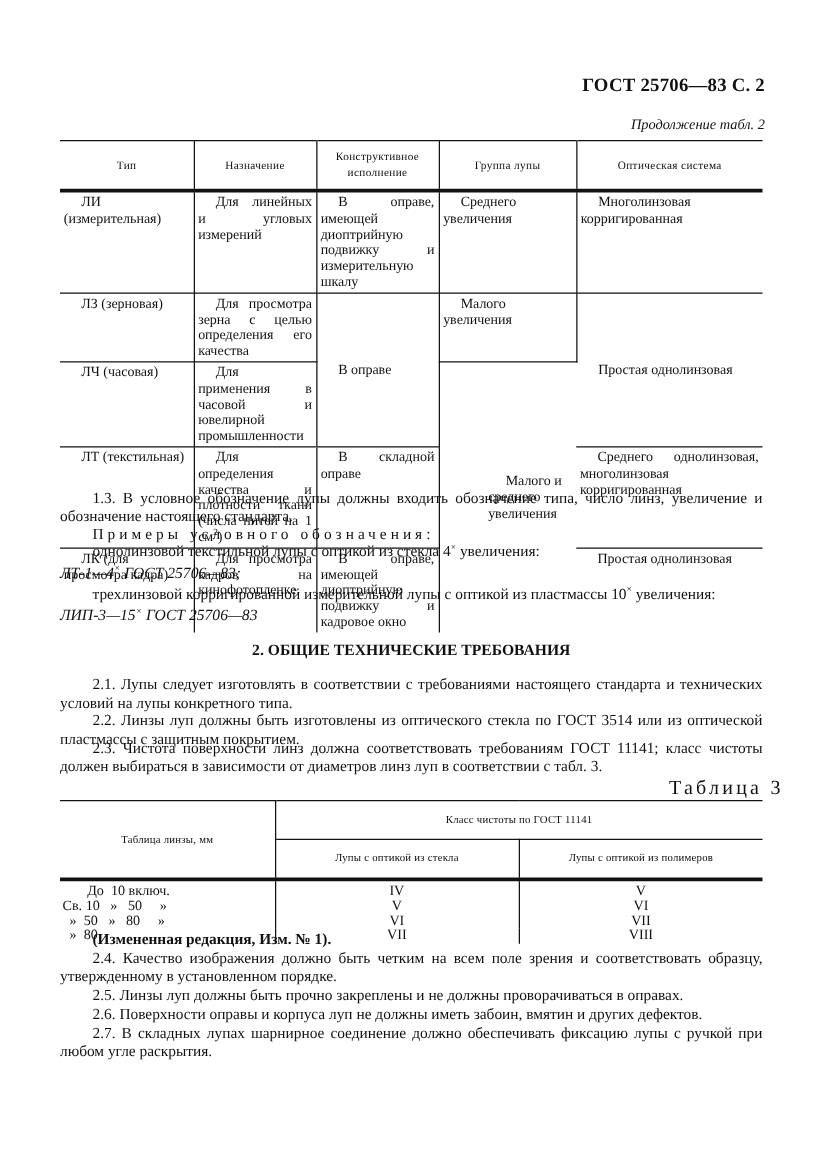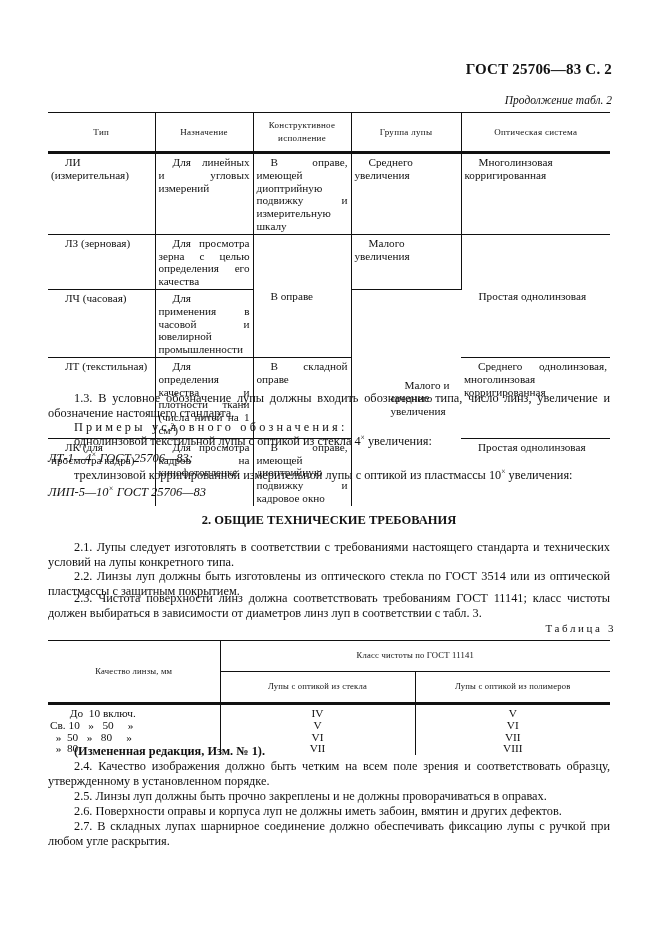--- a/index.html
+++ b/index.html
@@ -15,21 +15,21 @@
   .t2 thead tr { border-top: 1.5px solid #111; border-bottom: 3px solid #111; }
   .t2 td { vertical-align: top; padding: 2px 3px 1px 3px; border-right: 1px solid #111; text-align: justify; text-align-last: left; }
   .t2 td:last-child { border-right: none; }
   .t2 td.ind { text-indent: 14px; }
   .t2 tr.rb td.b { border-bottom: 1.5px solid #111; margin-left: 38px; }
   .t2 td.type-col { text-align: left; }
   .para { left: 48px; width: 562px; font-size: 12.3px; line-height: 14.5px; text-align: justify; }
   .spaced { letter-spacing: 3.2px; }
   .center-italic { left: 48px; width: 562px; font-style: italic; font-size: 12.5px; }
   .section-title { left: 48px; width: 562px; text-align: center; font-weight: bold; font-size: 12.5px; top: 513px; }
-  .t3cap { right: 45px; top: 622px; font-size: 11px; letter-spacing: 2.6px; }
+  .t3cap { right: 34px; top: 622px; font-size: 16px; letter-spacing: 2.6px; }
   .t3 { left: 48px; top: 640px; width: 562px; border-collapse: collapse; table-layout: fixed; font-size: 11.3px; line-height: 11.8px; }
   .t3 th { font-weight: normal; font-size: 8.6px; letter-spacing: 0.2px; text-align: center; vertical-align: middle; }
   .t3 thead tr.r1 { border-top: 1.5px solid #111; }
   .t3 thead tr.r2 { border-bottom: 3px solid #111; }
   .t3 th.diam { border-right: 1px solid #111; }
   .t3 th.cls { border-bottom: 1px solid #111; height: 28px; }
   .t3 th.sub { height: 28px; text-align: center; }
   .t3 th.sub.glass { border-right: 1.5px solid #111; }
   .t3 td { padding: 0; text-align: center; }
   .t3 td.d { text-align: left; border-right: 1px solid #111; white-space: pre; padding-left: 2px; }
@@ -92,39 +92,39 @@
       <td class="ind">Простая однолинзовая</td>
     </tr>
   </tbody>
 </table>
 
 <div class="abs para" style="top:391px; text-indent:26px;">1.3.  В условное обозначение лупы должны входить обозначение типа, число линз, увеличение и обозначение настоящего стандарта.</div>
 <div class="abs para" style="top:420px; padding-left:26px; width:536px;"><span class="spaced">Примеры условного обозначения:</span></div>
 <div class="abs para" style="top:434px; padding-left:26px; width:536px;"><span>однолинзовой текстильной лупы с оптикой из стекла 4</span><span class="sup">×</span><span> увеличения:</span></div>
 <div class="abs center-italic" style="top:451px;"><span>ЛТ-1—4</span><span class="sup">×</span><span> ГОСТ 25706—83;</span></div>
 <div class="abs para" style="top:468px; padding-left:26px; width:536px;"><span>трехлинзовой корригированной измерительной лупы с оптикой из пластмассы 10</span><span class="sup">×</span><span> увеличения:</span></div>
-<div class="abs center-italic" style="top:485px;"><span>ЛИП-5—10</span><span class="sup">×</span><span> ГОСТ 25706—83</span></div>
+<div class="abs center-italic" style="top:485px;"><span>ЛИП-3—15</span><span class="sup">×</span><span> ГОСТ 25706—83</span></div>
 
 <div class="abs section-title">2. ОБЩИЕ ТЕХНИЧЕСКИЕ ТРЕБОВАНИЯ</div>
 
 <div class="abs para" style="top:540px; text-indent:26px;">2.1.  Лупы следует изготовлять в соответствии с требованиями настоящего стандарта и технических условий на лупы конкретного типа.</div>
 <div class="abs para" style="top:569px; text-indent:26px;">2.2.  Линзы луп должны быть изготовлены из оптического стекла по ГОСТ 3514 или из оптической пластмассы с защитным покрытием.</div>
 <div class="abs para" style="top:591px; text-indent:26px;">2.3.  Чистота поверхности линз должна соответствовать требованиям ГОСТ 11141; класс чистоты должен выбираться в зависимости от диаметров линз луп в соответствии с табл. 3.</div>
 
 <div class="abs t3cap">Таблица 3</div>
 
 <table class="abs t3">
   <colgroup>
       <col style="width:172px">
       <col style="width:195px">
       <col style="width:195px">
     </colgroup>
   <thead>
     <tr class="r1">
-      <th class="diam" rowspan="2">Качество линзы, мм</th>
+      <th class="diam" rowspan="2">Таблица линзы, мм</th>
       <th class="cls" colspan="2">Класс чистоты по ГОСТ 11141</th>
     </tr>
     <tr class="r2">
       <th class="sub glass">Лупы с оптикой из стекла</th>
       <th class="sub">Лупы с оптикой из полимеров</th>
     </tr>
   </thead>
   <tbody>
     <tr>
       <td class="d" style="padding-top:3px">       До  10 включ.</td>

